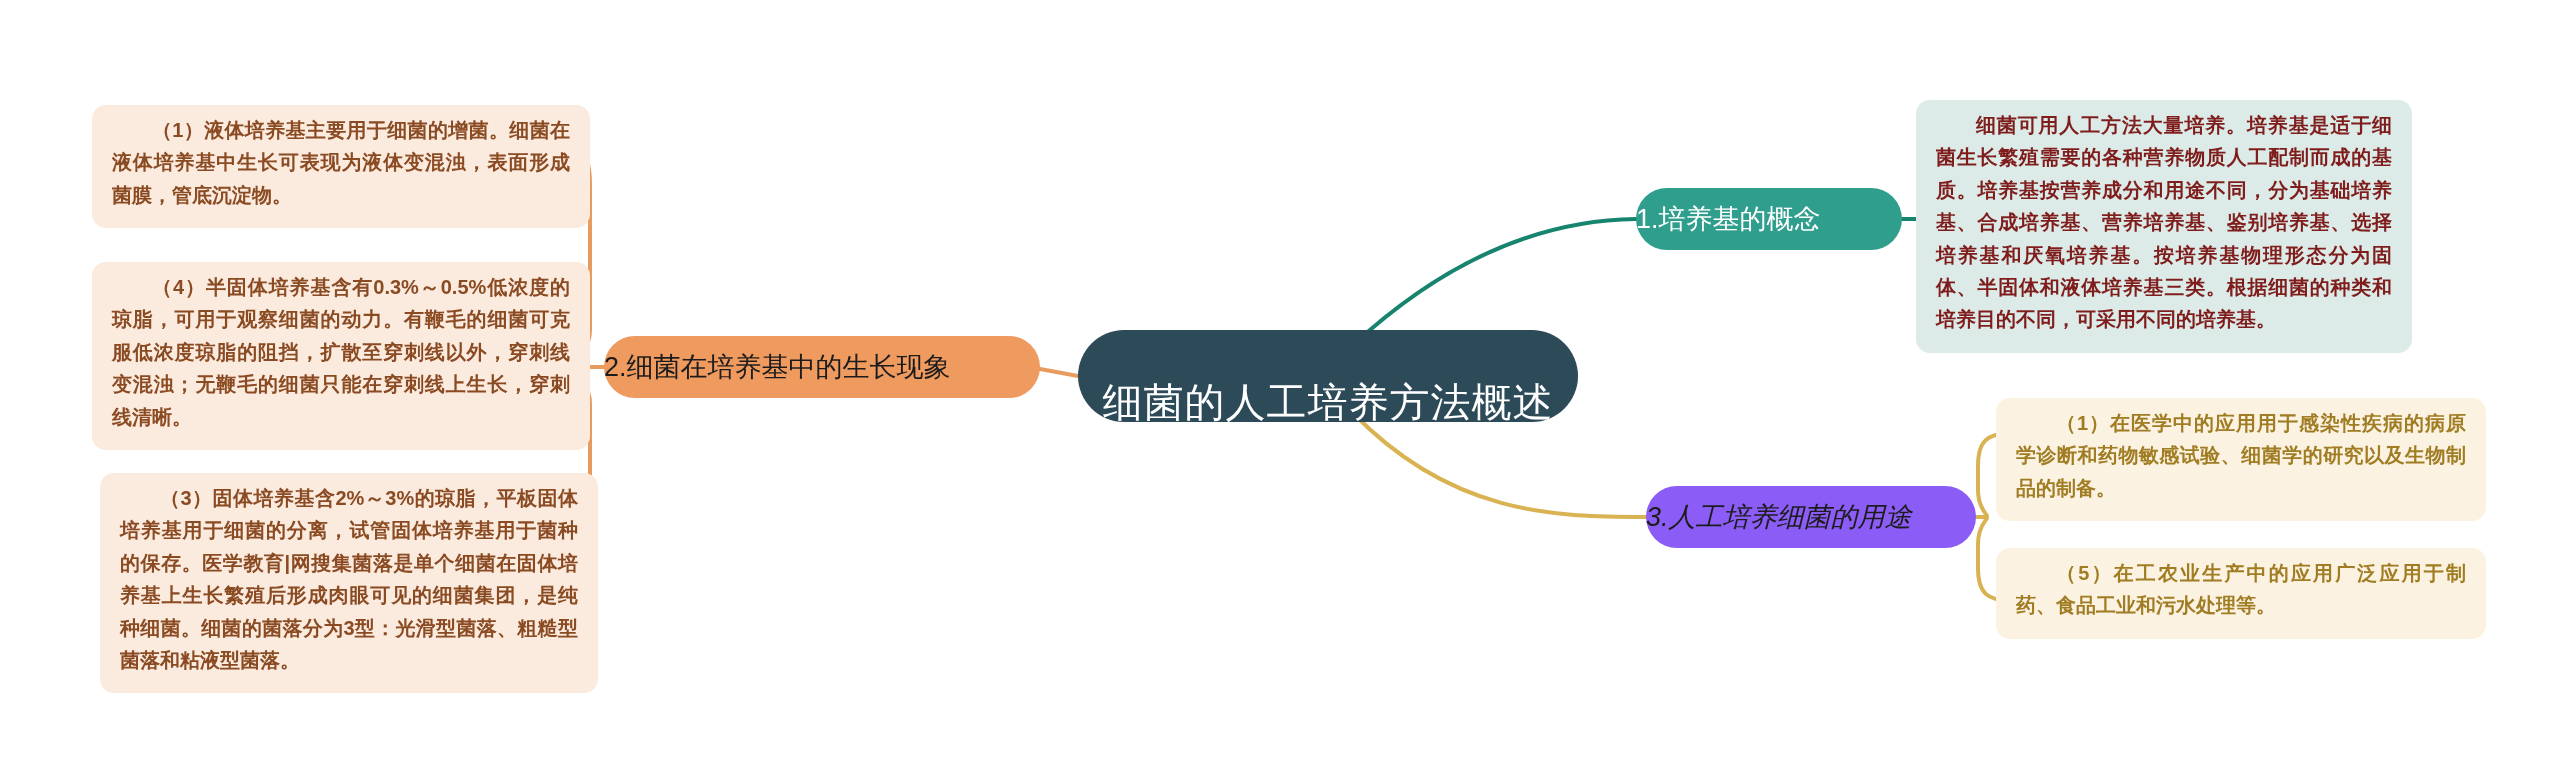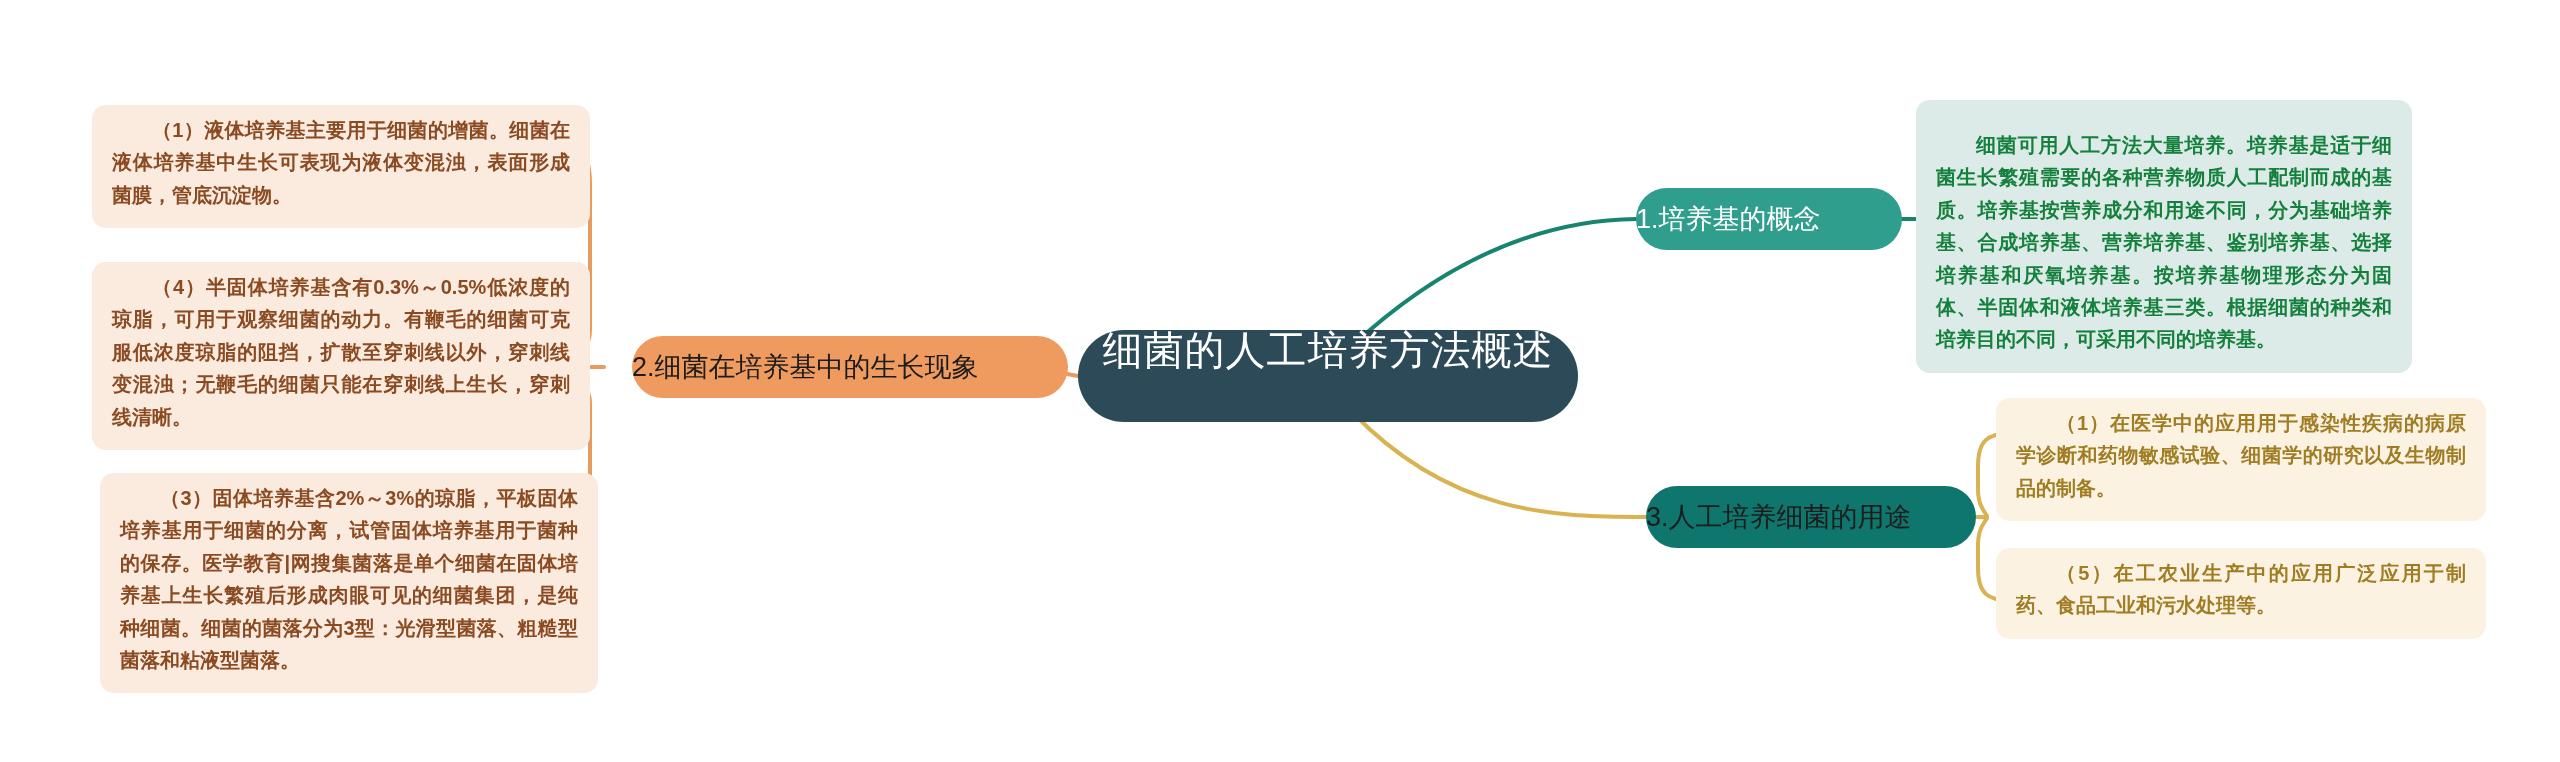--- a/index.html
+++ b/index.html
@@ -28,21 +28,21 @@
   
   .root-node {
     position: absolute;
     left: 1078px;
     top: 330px;
     width: 500px;
     height: 92px;
     background: #2d4a58;
     border-radius: 46px;
     display: flex;
-    align-items: flex-start;
+    align-items: flex-end;
     justify-content: center;
     box-sizing: border-box;
     z-index: 5;
   }
   .root-node .root-label {
     color: #ffffff;
     font-size: 40px;
     letter-spacing: 1px;
     line-height: 1;
     white-space: nowrap;
@@ -66,30 +66,31 @@
     line-height: 1;
   }
   .branch-1 {
     left: 1636px;
     top: 188px;
     width: 266px;
     background: #2f9e8c;
   }
   .branch-1 .branch-label { color: #ffffff; }
   .branch-2 {
-    left: 632px;
+    left: 604px;
     top: 336px;
     width: 436px;
     background: #ef9a5e;
   }
   .branch-3 {
     left: 1646px;
     top: 486px;
     width: 330px;
-    background: #0f766e;
+    background: #8b5cf6;
+    font-style: italic;
   }
 
   
   .leaf {
     position: absolute;
     box-sizing: border-box;
     border-radius: 14px;
     padding: 9px 20px 17px 20px;
     z-index: 4;
     font-weight: bold;
@@ -113,21 +114,21 @@
   .leaf-l2 { left: 92px;  top: 262px; }
   .leaf-l3 { left: 100px;  top: 473px; }
 
   
   .leaf-teal {
     left: 1916px;
     top: 100px;
     width: 496px;
     background: #dcebe7;
   }
-  .leaf-teal .leaf-text { color: #15803d; margin-top: 20px; }
+  .leaf-teal .leaf-text { color: #7f1d1d; }
 
   
   .leaf-gold {
     width: 490px;
     background: #fbf2e2;
   }
   .leaf-gold .leaf-text { color: #a07c22; }
   .leaf-g1 { left: 1996px; top: 398px; }
   .leaf-g2 { left: 1996px; top: 548px; }
 </style>

